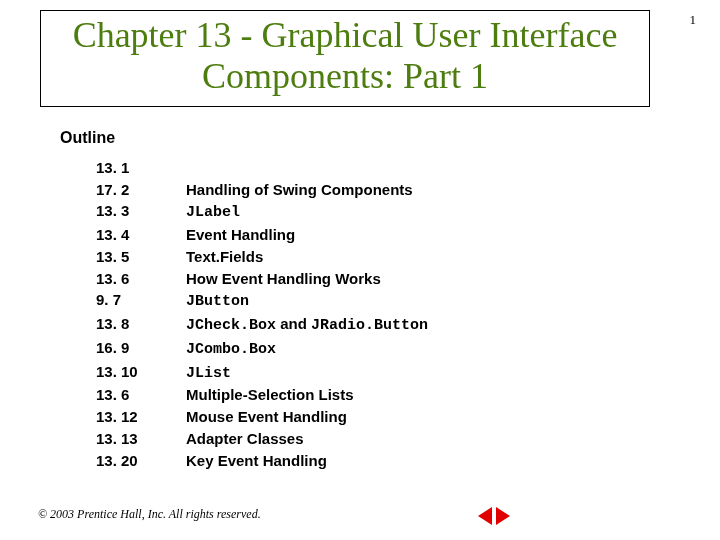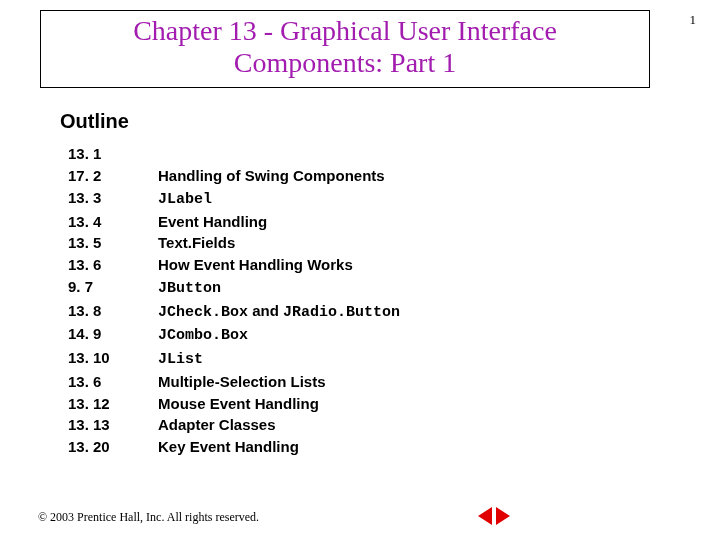--- a/index.html
+++ b/index.html
@@ -18,49 +18,50 @@
     font-size: 13px;
     color: #000;
   }
   .title-box {
     border: 1px solid #000;
     margin: 10px 70px 0 40px;
     padding: 4px 10px 8px 10px;
     text-align: center;
   }
   .title-box .line {
-    font-size: 28px;
+    font-size: 36px;
     line-height: 1.15;
-    color: #a21caf;
+    color: #4d7c0f;
   }
   .outline-label {
     font-family: Arial, Helvetica, sans-serif;
     font-weight: bold;
-    font-size: 20px;
+    font-size: 16px;
     margin: 22px 0 10px 60px;
     color: #000;
   }
   .outline-list {
-    margin-left: 68px;
+    margin-left: 96px;
     font-family: Arial, Helvetica, sans-serif;
     font-size: 15px;
     font-weight: bold;
     color: #000;
     line-height: 1.45;
   }
   .row { display: flex; }
   .num { width: 90px; flex-shrink: 0; }
   .mono { font-family: Liberation Mono, monospace; font-weight: bold; }
   .footer {
     position: absolute;
     bottom: 15px;
     left: 38px;
     right: 20px;
     display: flex;
-    align-items: flex-end;
+    align-items: flex-start;
+    font-style: italic;
   }
   .copyright {
     font-family: "Times New Roman", Times, serif;
     font-size: 12px;
     color: #000;
   }
   .nav-icons {
     margin-left: auto;
     margin-right: 190px;
     display: flex;
@@ -112,21 +113,21 @@
     </div>
     <div class="row">
       <span class="num">9. 7</span>
       <span><span class="mono">JButton</span></span>
     </div>
     <div class="row">
       <span class="num">13. 8</span>
       <span><span class="mono">JCheck.Box</span><span> and </span><span class="mono">JRadio.Button</span></span>
     </div>
     <div class="row">
-      <span class="num">14. 9</span>
+      <span class="num">16. 9</span>
       <span><span class="mono">JCombo.Box</span></span>
     </div>
     <div class="row">
       <span class="num">13. 10</span>
       <span><span class="mono">JList</span></span>
     </div>
     <div class="row">
       <span class="num">13. 6</span>
       <span><span>Multiple-Selection Lists</span></span>
     </div>

